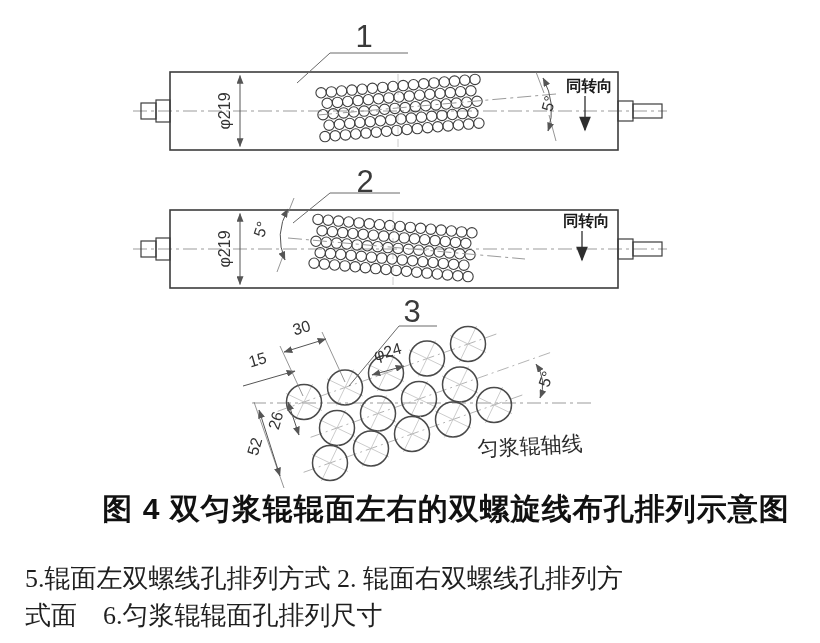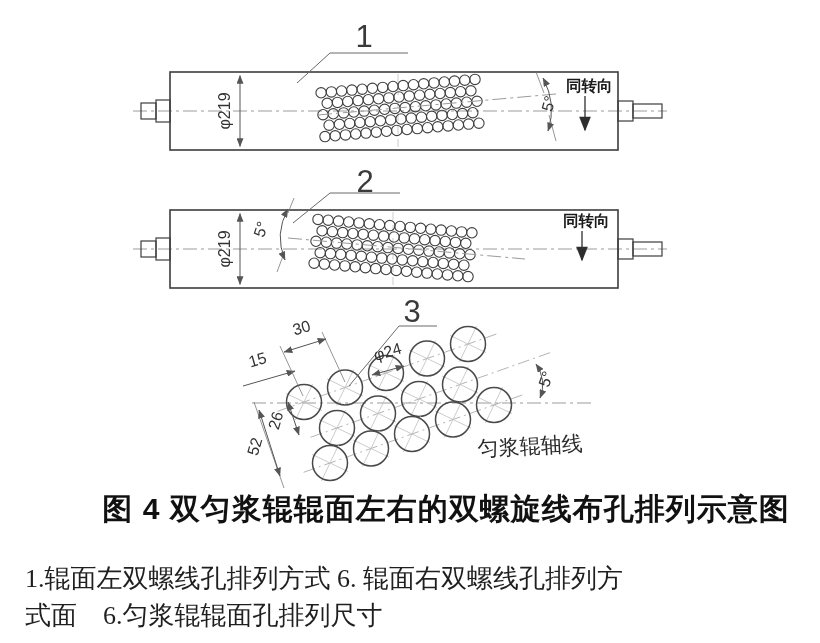--- a/index.html
+++ b/index.html
@@ -327,17 +327,17 @@
 
     <path class="dim" d="M536,364 Q547,380 540,398" marker-start="url(#ar)" marker-end="url(#ar)"></path>
     <text class="dimtext" text-anchor="middle" transform="translate(551,381) rotate(-70)" font-size="15">5°</text>
 
     <text class="cjk2" transform="translate(478,456) rotate(-3)">匀浆辊轴线</text>
   </g>
 </svg>
 
 <div class="caption-title">图 4 双匀浆辊辊面左右的双螺旋线布孔排列示意图</div>
 <div class="caption-legend">
-  <div>1.辊面左双螺线孔排列方式 6. 辊面右双螺线孔排列方</div>
+  <div>5.辊面左双螺线孔排列方式 2. 辊面右双螺线孔排列方</div>
   <div>式面　6.匀浆辊辊面孔排列尺寸</div>
 </div>
 
 </div>
 
 </body></html>

